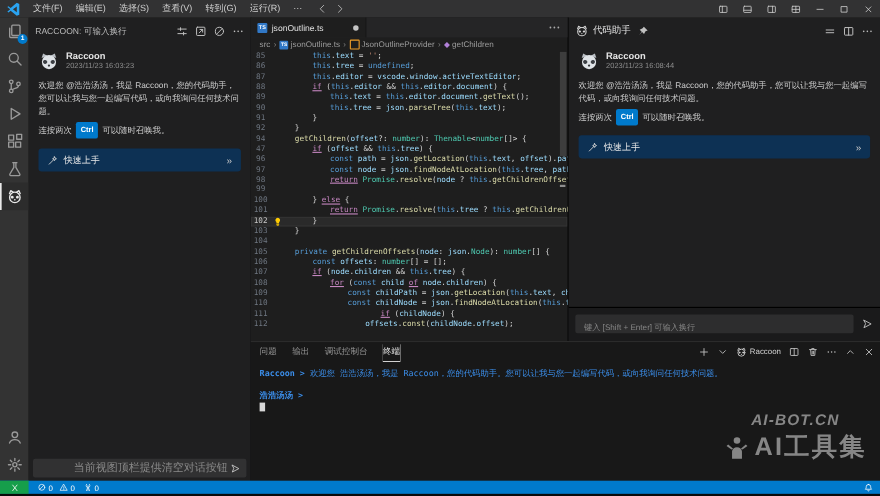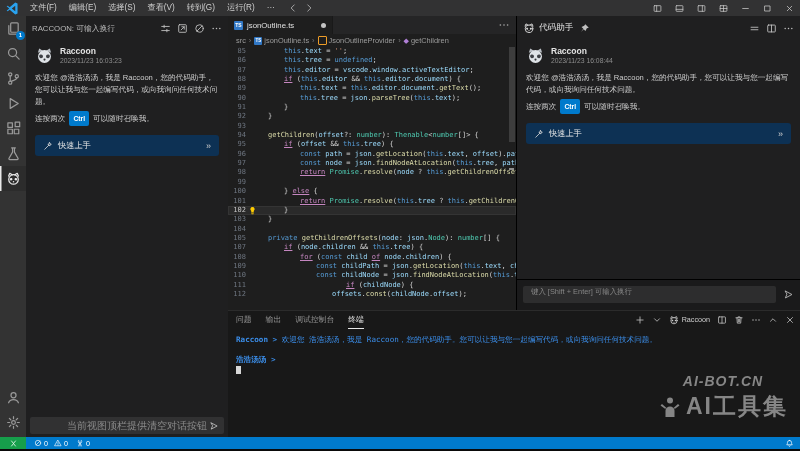--- a/index.html
+++ b/index.html
@@ -64,35 +64,35 @@
   #tabbar-more{margin-left:auto;align-self:center;width:12px;height:12px;color:#ababab;margin-right:6px;}
   #breadcrumbs{height:13px;display:flex;align-items:center;padding-left:8px;font-size:7.4px;color:#9d9d9d;gap:3px;}
   .bc-sep{color:#7a7a7a;}
   .bc-item{display:inline-flex;align-items:center;gap:2px;cursor:pointer;}
   .bc-ts{width:8px;height:8px;background:#3178c6;color:#fff;font-size:4.5px;font-weight:bold;display:inline-flex;align-items:center;justify-content:center;border-radius:1px;}
   .bc-class{width:7px;height:7px;border:1px solid #ee9d28;border-radius:1px;display:inline-block;}
   .bc-method{color:#b180d7;font-size:7px;}
   #codearea{position:relative;height:263px;overflow:hidden;font-family:"DejaVu Sans Mono",monospace;font-size:7px;}
   .crow{display:flex;height:9.35px;line-height:9.35px;white-space:pre;position:relative;}
   .crow.hl{background:rgba(255,255,255,0.055);box-shadow:inset 0 0 0 1px rgba(255,255,255,0.05);}
-  .ln{width:18px;text-align:right;color:#6e7681;flex:none;}
+  .ln{width:18px;text-align:center;color:#6e7681;flex:none;}
   .crow.hl .ln{color:#c6c6c6;}
   .lc{color:#d4d4d4;text-align:center;}
   .bulb{position:absolute;left:20px;top:0;width:9px;height:9px;}
   .tk-k{color:#569cd6;} .tk-c{color:#c586c0;text-decoration:underline;} .tk-v{color:#9cdcfe;} .tk-t{color:#4ec9b0;}
   .tk-f{color:#dcdcaa;} .tk-s{color:#ce9178;} .tk-p{color:#d4d4d4;}
   #edscroll{position:absolute;right:1px;top:0;width:6px;height:95px;background:rgba(121,121,121,0.35);}
   #ovmark{position:absolute;right:2px;top:121px;width:5px;height:2px;background:#bdbdbd;opacity:.7;}
   
   #rightpanel{position:absolute;left:517px;top:16px;width:283px;height:294px;background:#1f1f20;}
   #rightpanel .panel-head{color:#d6d6d6;}
   .rp-title{font-size:8.6px;color:#e2e2e2;margin:0 4px;}
   #rp-inputzone{position:absolute;left:0;right:0;bottom:0;height:30px;background:#1a1a1b;border-top:1px solid #000;}
   #rp-box{position:absolute;left:6px;right:24px;top:6px;height:17px;background:#2d2d2e;border-radius:2px;
-    display:flex;align-items:flex-start;padding:0 6px;}
+    display:flex;align-items:flex-end;padding:0 6px;}
   #rp-box input{flex:1;background:transparent;border:none;outline:none;color:#c5c5c5;font-size:7.4px;font-family:"Liberation Sans",sans-serif;}
   #rp-box input::placeholder{color:#868686;}
   #rp-send{position:absolute;right:6px;top:9px;width:11px;height:11px;color:#b9b9b9;cursor:pointer;}
   
   #bottompanel{position:absolute;left:228px;top:310px;width:572px;height:127px;background:#181818;border-top:1px solid #2b2b2b;}
   #ptabs{height:17px;display:flex;align-items:center;padding-left:8px;gap:14px;}
   .ptab{font-size:7.8px;color:#969696;cursor:pointer;line-height:16px;}
   .ptab.active{color:#e7e7e7;box-shadow:0 1px 0 #e7e7e7;}
   #pcontrols{position:absolute;right:5px;top:0;height:17px;display:flex;align-items:center;gap:7px;color:#c0c0c0;}
   #pcontrols .ico{width:10px;height:10px;cursor:pointer;}
@@ -368,36 +368,36 @@
     <div id="codearea">
       <div>
           <div class="crow"><span class="ln">85</span><span class="lc" style="padding-left:38px"><span class="tk-k">this</span><span class="tk-p">.</span><span class="tk-v">text</span><span class="tk-p"> = </span><span class="tk-s">''</span><span class="tk-p">;</span></span></div>
           <div class="crow"><span class="ln">86</span><span class="lc" style="padding-left:38px"><span class="tk-k">this</span><span class="tk-p">.</span><span class="tk-v">tree</span><span class="tk-p"> = </span><span class="tk-k">undefined</span><span class="tk-p">;</span></span></div>
           <div class="crow"><span class="ln">87</span><span class="lc" style="padding-left:38px"><span class="tk-k">this</span><span class="tk-p">.</span><span class="tk-v">editor</span><span class="tk-p"> = </span><span class="tk-v">vscode</span><span class="tk-p">.</span><span class="tk-v">window</span><span class="tk-p">.</span><span class="tk-v">activeTextEditor</span><span class="tk-p">;</span></span></div>
           <div class="crow"><span class="ln">88</span><span class="lc" style="padding-left:38px"><span class="tk-c">if</span><span class="tk-p"> (</span><span class="tk-k">this</span><span class="tk-p">.</span><span class="tk-v">editor</span><span class="tk-p"> &amp;&amp; </span><span class="tk-k">this</span><span class="tk-p">.</span><span class="tk-v">editor</span><span class="tk-p">.</span><span class="tk-v">document</span><span class="tk-p">) {</span></span></div>
           <div class="crow"><span class="ln">89</span><span class="lc" style="padding-left:54px"><span class="tk-k">this</span><span class="tk-p">.</span><span class="tk-v">text</span><span class="tk-p"> = </span><span class="tk-k">this</span><span class="tk-p">.</span><span class="tk-v">editor</span><span class="tk-p">.</span><span class="tk-v">document</span><span class="tk-p">.</span><span class="tk-f">getText</span><span class="tk-p">();</span></span></div>
           <div class="crow"><span class="ln">90</span><span class="lc" style="padding-left:54px"><span class="tk-k">this</span><span class="tk-p">.</span><span class="tk-v">tree</span><span class="tk-p"> = </span><span class="tk-v">json</span><span class="tk-p">.</span><span class="tk-f">parseTree</span><span class="tk-p">(</span><span class="tk-k">this</span><span class="tk-p">.</span><span class="tk-v">text</span><span class="tk-p">);</span></span></div>
           <div class="crow"><span class="ln">91</span><span class="lc" style="padding-left:38px"><span class="tk-p">}</span></span></div>
           <div class="crow"><span class="ln">92</span><span class="lc" style="padding-left:22px"><span class="tk-p">}</span></span></div>
-          <div class="crow"><span class="ln">93</span><span class="lc" style="padding-left:6px"></span></div>
           <div class="crow"><span class="ln">94</span><span class="lc" style="padding-left:22px"><span class="tk-f">getChildren</span><span class="tk-p">(</span><span class="tk-v">offset</span><span class="tk-p">?: </span><span class="tk-t">number</span><span class="tk-p">): </span><span class="tk-t">Thenable</span><span class="tk-p">&lt;</span><span class="tk-t">number</span><span class="tk-p">[]&gt; {</span></span></div>
-          <div class="crow"><span class="ln">95</span><span class="lc" style="padding-left:38px"><span class="tk-c">if</span><span class="tk-p"> (</span><span class="tk-v">offset</span><span class="tk-p"> &amp;&amp; </span><span class="tk-k">this</span><span class="tk-p">.</span><span class="tk-v">tree</span><span class="tk-p">) {</span></span></div>
+          <div class="crow"><span class="ln">47</span><span class="lc" style="padding-left:38px"><span class="tk-c">if</span><span class="tk-p"> (</span><span class="tk-v">offset</span><span class="tk-p"> &amp;&amp; </span><span class="tk-k">this</span><span class="tk-p">.</span><span class="tk-v">tree</span><span class="tk-p">) {</span></span></div>
           <div class="crow"><span class="ln">96</span><span class="lc" style="padding-left:54px"><span class="tk-k">const</span><span class="tk-p"> </span><span class="tk-v">path</span><span class="tk-p"> = </span><span class="tk-v">json</span><span class="tk-p">.</span><span class="tk-f">getLocation</span><span class="tk-p">(</span><span class="tk-k">this</span><span class="tk-p">.</span><span class="tk-v">text</span><span class="tk-p">, </span><span class="tk-v">offset</span><span class="tk-p">).</span><span class="tk-v">path</span></span></div>
           <div class="crow"><span class="ln">97</span><span class="lc" style="padding-left:54px"><span class="tk-k">const</span><span class="tk-p"> </span><span class="tk-v">node</span><span class="tk-p"> = </span><span class="tk-v">json</span><span class="tk-p">.</span><span class="tk-f">findNodeAtLocation</span><span class="tk-p">(</span><span class="tk-k">this</span><span class="tk-p">.</span><span class="tk-v">tree</span><span class="tk-p">, </span><span class="tk-v">path</span></span></div>
           <div class="crow"><span class="ln">98</span><span class="lc" style="padding-left:54px"><span class="tk-c">return</span><span class="tk-p"> </span><span class="tk-t">Promise</span><span class="tk-p">.</span><span class="tk-f">resolve</span><span class="tk-p">(</span><span class="tk-v">node</span><span class="tk-p"> ? </span><span class="tk-k">this</span><span class="tk-p">.</span><span class="tk-f">getChildrenOffsets</span></span></div>
           <div class="crow"><span class="ln">99</span><span class="lc" style="padding-left:6px"></span></div>
           <div class="crow"><span class="ln">100</span><span class="lc" style="padding-left:38px"><span class="tk-p">} </span><span class="tk-c">else</span><span class="tk-p"> {</span></span></div>
           <div class="crow"><span class="ln">101</span><span class="lc" style="padding-left:54px"><span class="tk-c">return</span><span class="tk-p"> </span><span class="tk-t">Promise</span><span class="tk-p">.</span><span class="tk-f">resolve</span><span class="tk-p">(</span><span class="tk-k">this</span><span class="tk-p">.</span><span class="tk-v">tree</span><span class="tk-p"> ? </span><span class="tk-k">this</span><span class="tk-p">.</span><span class="tk-f">getChildrenOffsets</span></span></div>
           <div class="crow hl"><span class="ln">102</span><span class="bulb ico"><svg viewBox="0 0 16 16">
                 <path fill="#ffcc02" stroke="none" d="M8 1.8a3.8 3.8 0 0 1 2.2 6.9V11H5.8V8.7A3.8 3.8 0 0 1 8 1.8z"></path>
                 <path stroke="#ffcc02" d="M6.3 12.5h3.4M7 14h2"></path>
               </svg></span><span class="lc" style="padding-left:38px"><span class="tk-p">}</span></span></div>
           <div class="crow"><span class="ln">103</span><span class="lc" style="padding-left:22px"><span class="tk-p">}</span></span></div>
           <div class="crow"><span class="ln">104</span><span class="lc" style="padding-left:6px"></span></div>
           <div class="crow"><span class="ln">105</span><span class="lc" style="padding-left:22px"><span class="tk-k">private</span><span class="tk-p"> </span><span class="tk-f">getChildrenOffsets</span><span class="tk-p">(</span><span class="tk-v">node</span><span class="tk-p">: </span><span class="tk-v">json</span><span class="tk-p">.</span><span class="tk-t">Node</span><span class="tk-p">): </span><span class="tk-t">number</span><span class="tk-p">[] {</span></span></div>
+          <div class="crow"><span class="ln">106</span><span class="lc" style="padding-left:38px"><span class="tk-k">const</span><span class="tk-p"> </span><span class="tk-v">offsets</span><span class="tk-p">: </span><span class="tk-t">number</span><span class="tk-p">[] = [];</span></span></div>
           <div class="crow"><span class="ln">107</span><span class="lc" style="padding-left:38px"><span class="tk-c">if</span><span class="tk-p"> (</span><span class="tk-v">node</span><span class="tk-p">.</span><span class="tk-v">children</span><span class="tk-p"> &amp;&amp; </span><span class="tk-k">this</span><span class="tk-p">.</span><span class="tk-v">tree</span><span class="tk-p">) {</span></span></div>
           <div class="crow"><span class="ln">108</span><span class="lc" style="padding-left:54px"><span class="tk-c">for</span><span class="tk-p"> (</span><span class="tk-k">const</span><span class="tk-p"> </span><span class="tk-v">child</span><span class="tk-p"> </span><span class="tk-c">of</span><span class="tk-p"> </span><span class="tk-v">node</span><span class="tk-p">.</span><span class="tk-v">children</span><span class="tk-p">) {</span></span></div>
           <div class="crow"><span class="ln">109</span><span class="lc" style="padding-left:70px"><span class="tk-k">const</span><span class="tk-p"> </span><span class="tk-v">childPath</span><span class="tk-p"> = </span><span class="tk-v">json</span><span class="tk-p">.</span><span class="tk-f">getLocation</span><span class="tk-p">(</span><span class="tk-k">this</span><span class="tk-p">.</span><span class="tk-v">text</span><span class="tk-p">, </span><span class="tk-v">child</span></span></div>
           <div class="crow"><span class="ln">110</span><span class="lc" style="padding-left:70px"><span class="tk-k">const</span><span class="tk-p"> </span><span class="tk-v">childNode</span><span class="tk-p"> = </span><span class="tk-v">json</span><span class="tk-p">.</span><span class="tk-f">findNodeAtLocation</span><span class="tk-p">(</span><span class="tk-k">this</span><span class="tk-p">.</span><span class="tk-v">tree</span></span></div>
           <div class="crow"><span class="ln">111</span><span class="lc" style="padding-left:100px"><span class="tk-c">if</span><span class="tk-p"> (</span><span class="tk-v">childNode</span><span class="tk-p">) {</span></span></div>
           <div class="crow"><span class="ln">112</span><span class="lc" style="padding-left:86px"><span class="tk-v">offsets</span><span class="tk-p">.</span><span class="tk-f">const</span><span class="tk-p">(</span><span class="tk-v">childNode</span><span class="tk-p">.</span><span class="tk-v">offset</span><span class="tk-p">);</span></span></div>
         </div>
       <div id="edscroll"></div>
       <div id="ovmark"></div>
     </div>

